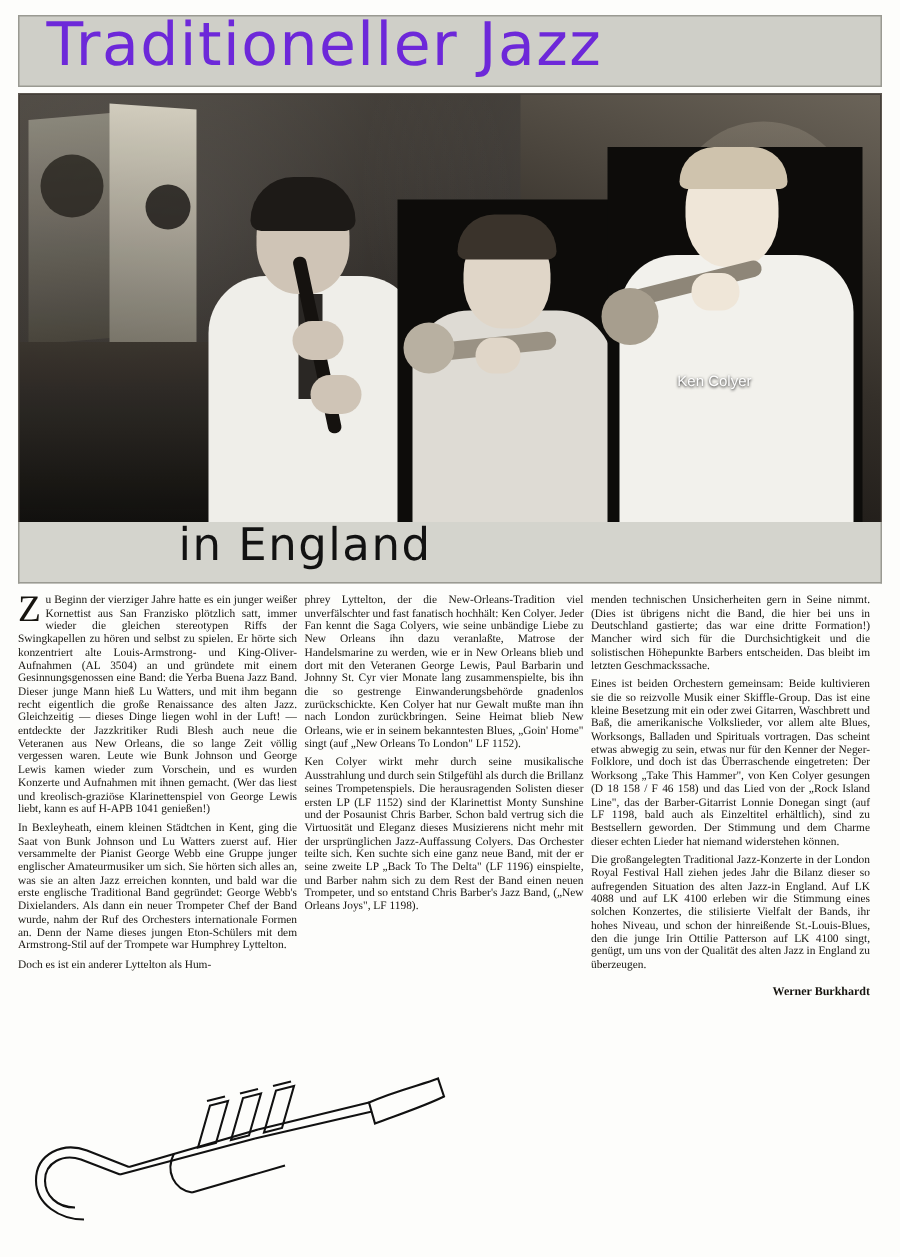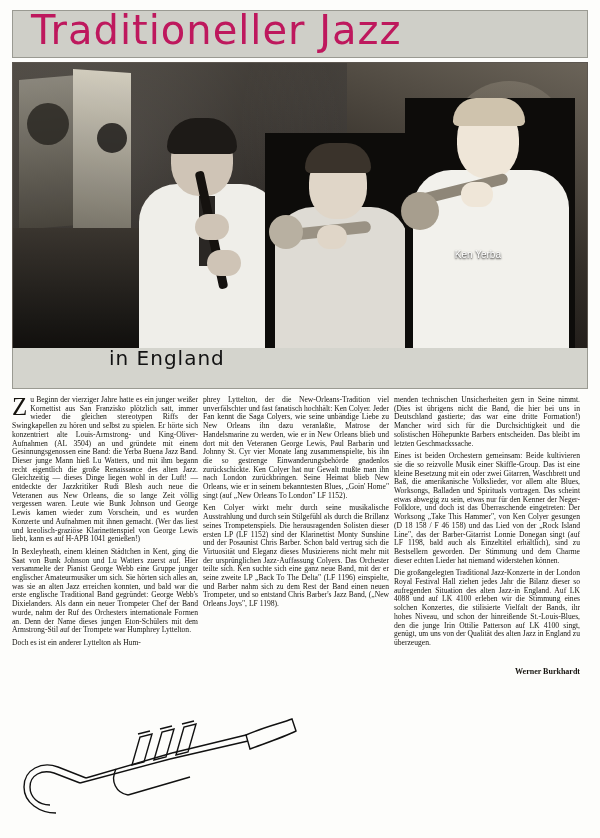--- a/index.html
+++ b/index.html
@@ -31,21 +31,21 @@
     border: 1px solid #9a9a92;
     overflow: hidden;
   }
   .title-band .title-text {
     position: absolute;
     left: 18px;
     top: -4px;
     font-family: "DejaVu Sans", sans-serif;
     font-size: 40px;
     letter-spacing: 1px;
-    color: #be185d;
+    color: #6d28d9;
     white-space: nowrap;
   }
 
   
   .photo-wrap {
     position: relative;
     margin-top: 4px;
     height: 285px;
     background: #221f1c;
     border: 1px solid #5c564f;
@@ -155,24 +155,24 @@
   .subtitle-band {
     position: relative;
     height: 40px;
     background: #d4d4cd;
     border: 1px solid #9a9a92;
     border-top: none;
     margin-top: -1px;
   }
   .subtitle-band .sub-text {
     position: absolute;
-    left: 96px;
+    left: 106px;
     top: -2px;
     font-family: "DejaVu Sans", sans-serif;
-    font-size: 20px;
+    font-size: 30px;
     color: #121212;
     letter-spacing: 1px;
     white-space: nowrap;
   }
 
   
   .columns {
     position: relative;
     margin-top: 7px;
     display: flex;
@@ -190,21 +190,21 @@
   .col p { margin: 0 0 4px 0; }
   .dropcap-para:first-letter {
     float: left;
     font-size: 25px;
     line-height: 20px;
     padding: 1px 3px 0 0;
     font-family: "Liberation Serif", serif;
     font-weight: normal;
   }
   .sig {
-    margin-top: 20px;
+    margin-top: 9px;
     text-align: right;
     font-weight: bold;
     font-size: 8px;
   }
 
   
   .trumpet-art {
     position: absolute;
     left: 8px;
     bottom: -6px;
@@ -254,21 +254,21 @@
 
     <div class="mus p3">
       <div class="body"></div>
       <div class="head"></div>
       <div class="hair"></div>
       <div class="horn"></div>
       <div class="bell"></div>
       <div class="hand1"></div>
     </div>
 
-    <div class="photo-caption">Ken Yerba</div>
+    <div class="photo-caption">Ken Colyer</div>
   </div>
 
   <div class="subtitle-band">
     <div class="sub-text">in England</div>
   </div>
 
   <div class="columns">
 
     <div class="col">
       <p class="dropcap-para">Zu Beginn der vierziger Jahre hatte es ein junger weißer Kornettist aus San Franzisko plötzlich satt, immer wieder die gleichen stereotypen Riffs der Swingkapellen zu hören und selbst zu spielen. Er hörte sich konzentriert alte Louis-Armstrong- und King-Oliver-Aufnahmen (AL 3504) an und gründete mit einem Gesinnungsgenossen eine Band: die Yerba Buena Jazz Band. Dieser junge Mann hieß Lu Watters, und mit ihm begann recht eigentlich die große Renaissance des alten Jazz. Gleichzeitig — dieses Dinge liegen wohl in der Luft! — entdeckte der Jazzkritiker Rudi Blesh auch neue die Veteranen aus New Orleans, die so lange Zeit völlig vergessen waren. Leute wie Bunk Johnson und George Lewis kamen wieder zum Vorschein, und es wurden Konzerte und Aufnahmen mit ihnen gemacht. (Wer das liest und kreolisch-graziöse Klarinettenspiel von George Lewis liebt, kann es auf H-APB 1041 genießen!)</p>

